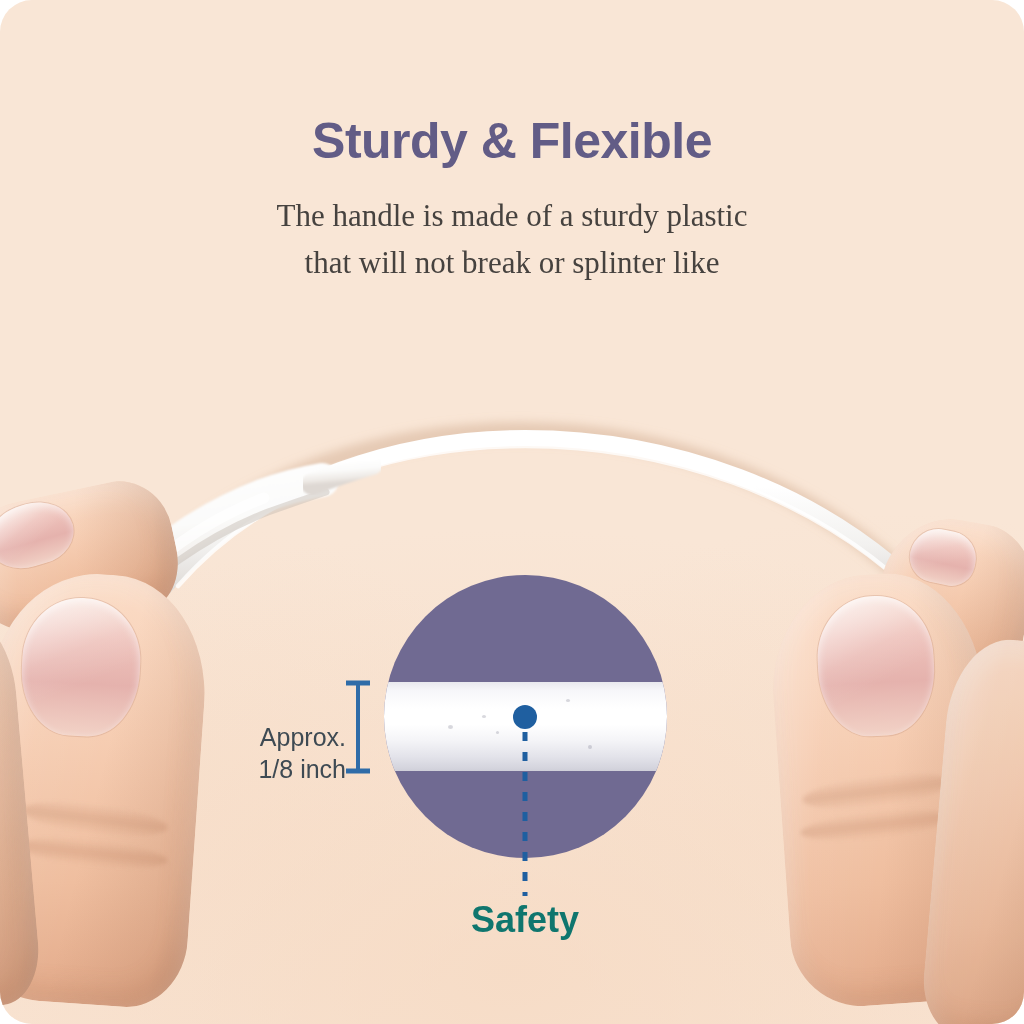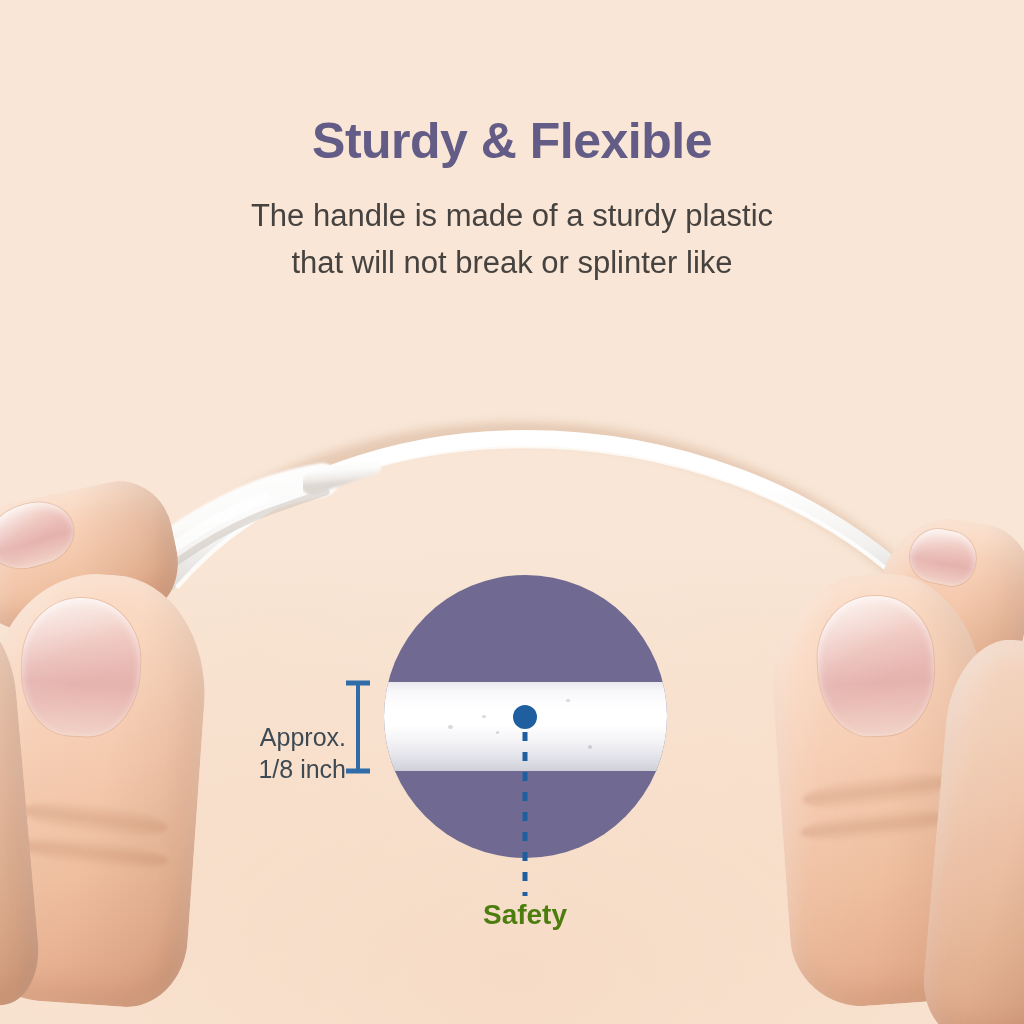--- a/index.html
+++ b/index.html
@@ -4,38 +4,39 @@
 <style>
   * { margin:0; padding:0; box-sizing:border-box; }
   html, body {
     width:1024px; height:1024px; overflow:hidden;
     font-family:"Liberation Sans", sans-serif;
   }
   #stage {
     position:relative; width:1024px; height:1024px;
     background:#f9e6d6;
     overflow:hidden;
+    border-radius:32px;
   }
 
   
   .headline {
     position:absolute; left:0; top:116px; width:1024px;
     text-align:center;
     font-size:50px; font-weight:700; letter-spacing:-0.5px;
     color:#625c86;
     line-height:1.0;
   }
   .subcopy {
     position:absolute; left:0; top:192px; width:1024px;
     text-align:center;
     font-size:31px; font-weight:400;
     color:#46423f;
     line-height:1.52;
   }
-  .subcopy div { white-space:nowrap; }
+  .subcopy div { white-space:nowrap;font-family:Liberation Serif, serif; }
 
   
   #photo { position:absolute; inset:0; }
 
   
   .photo-bg {
     position:absolute; inset:0;
     background:
       radial-gradient(120% 70% at 50% 95%, rgba(244,212,186,.55) 0%, rgba(249,230,214,0) 62%),
       radial-gradient(60% 40% at 12% 78%, rgba(247,221,200,.5) 0%, rgba(249,230,214,0) 70%),
@@ -104,21 +105,21 @@
     position:absolute; left:150px; top:722px; width:196px;
     text-align:right;
     font-size:25px; color:#3e4a53; line-height:1.26;
   }
 
   
   #callout { position:absolute; left:430px; top:700px; width:190px; height:210px; }
   .caption {
     position:absolute; left:325px; top:896px; width:400px;
     text-align:center;
-    font-size:28px; font-weight:700; color:#4d7c0f;
+    font-size:36px; font-weight:700; color:#0f766e;
     line-height:1.33;
   }
   .caption div { white-space:nowrap; }
 </style>
 </head>
 <body>
 
 <div id="stage">
 
   <div id="photo">

